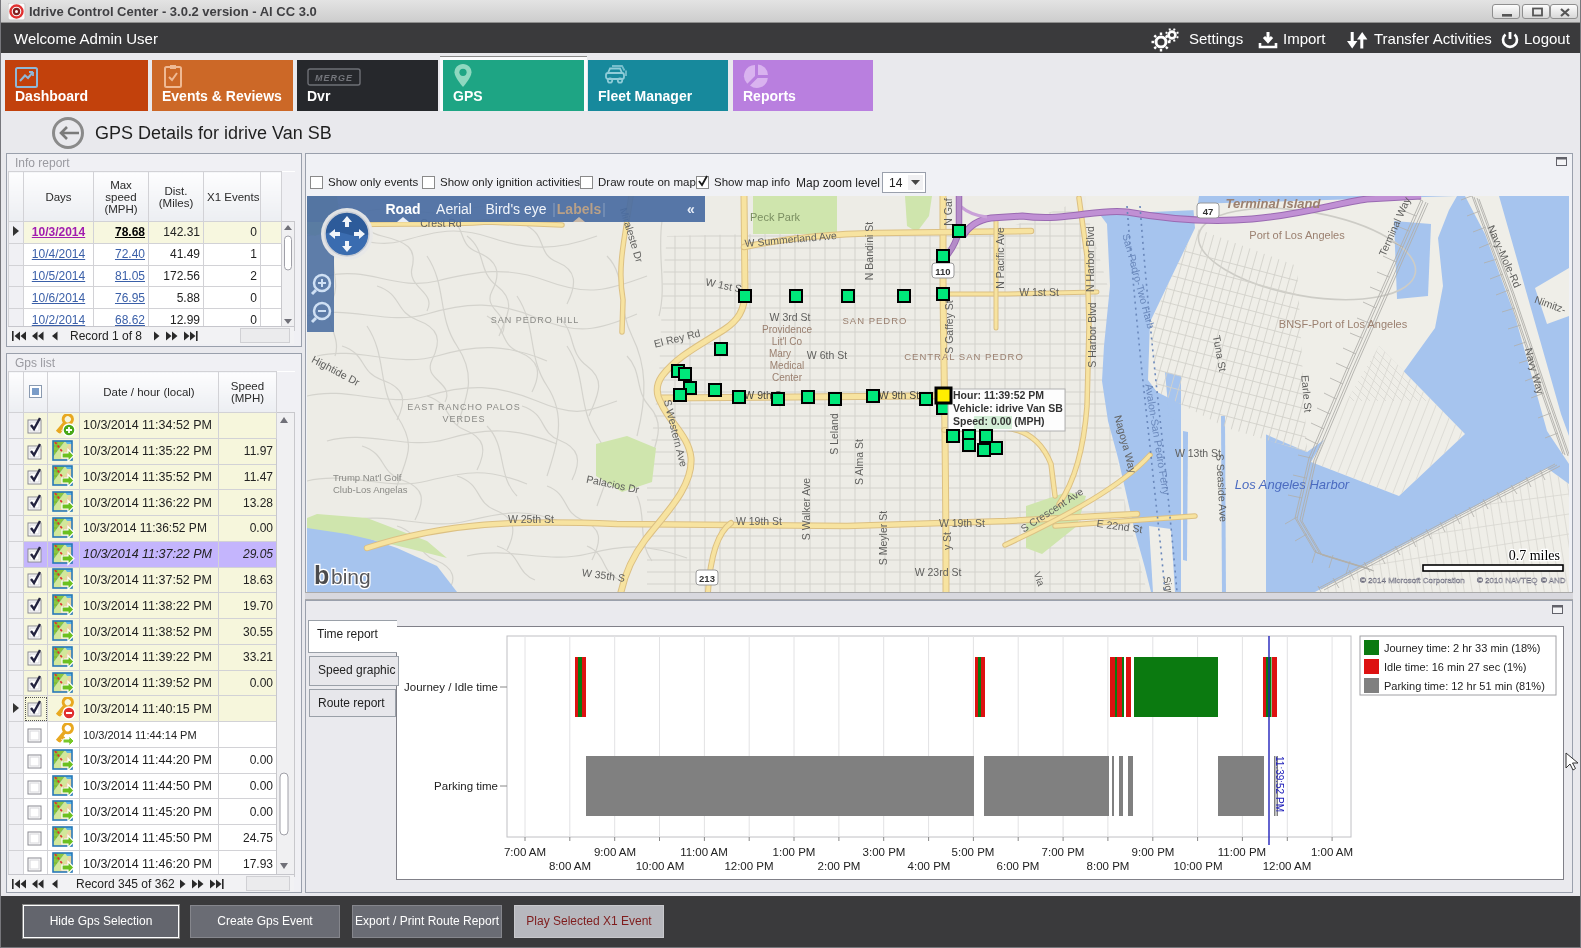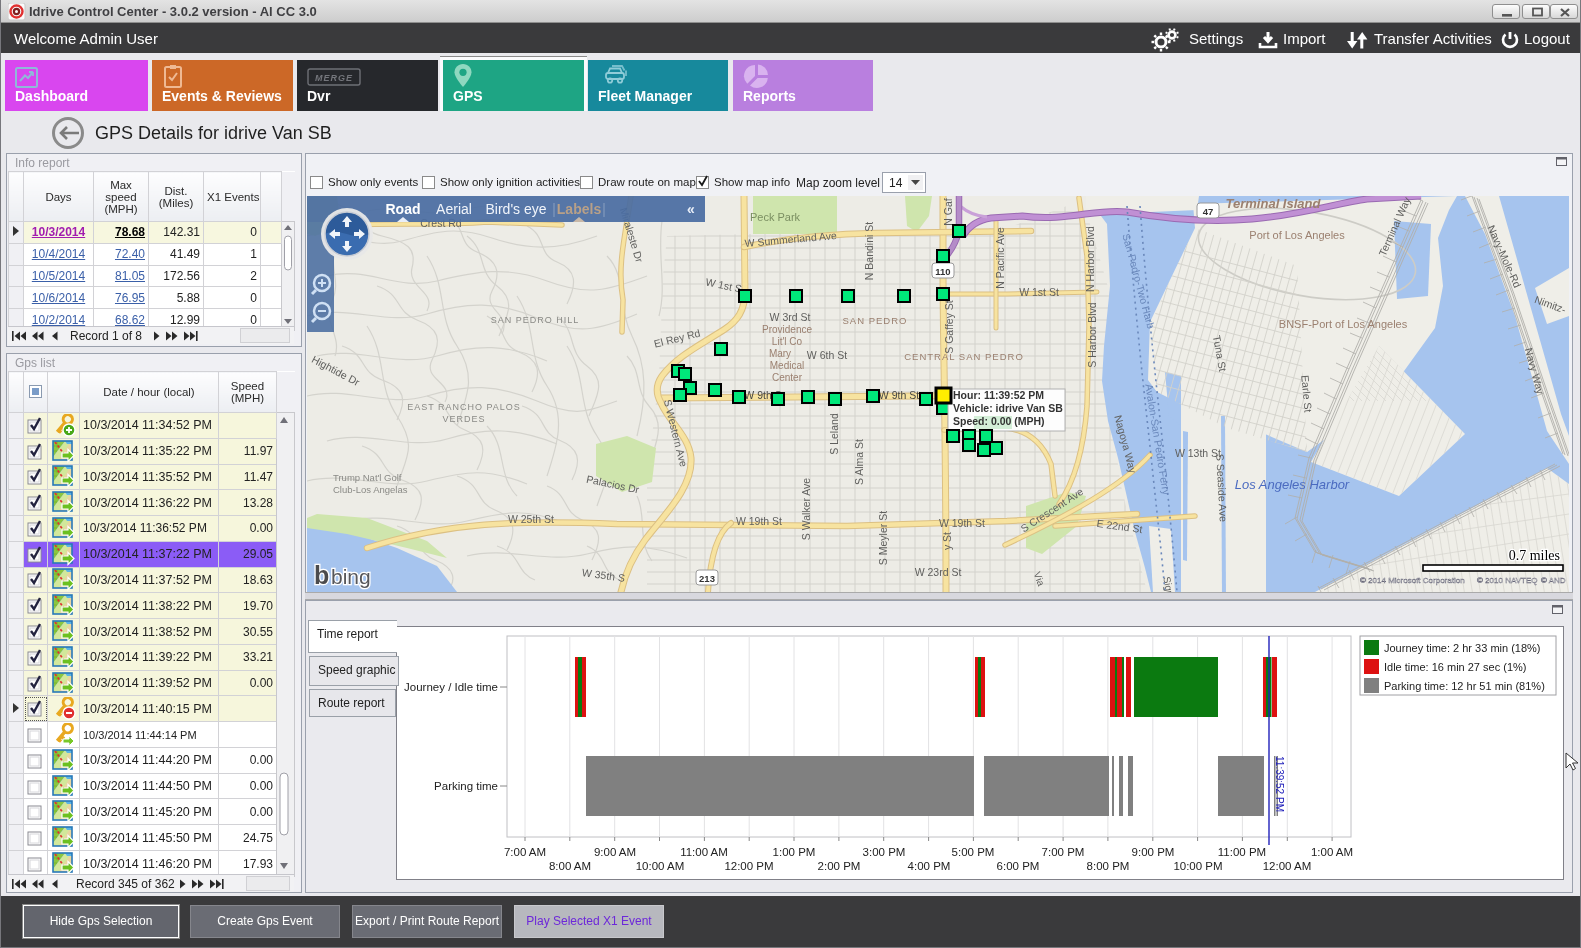--- a/index.html
+++ b/index.html
@@ -86,21 +86,21 @@
       <path d="M11,9.5 L21.4,9.5 L16.2,2 Z"></path>
     </g>
   </svg>
 <div class="abs menutxt" style="left:1374px">Transfer Activities</div>
 <svg class="abs" style="left:1500px;top:30px" width="20" height="20">
     <path d="M10,2 L10,9" stroke="#fff" stroke-width="2.8"></path>
     <path d="M5.5,4.5 A7,7 0 1,0 14.5,4.5" stroke="#fff" stroke-width="2.6" fill="none"></path>
   </svg>
 <div class="abs menutxt" style="left:1524px">Logout</div>
 <div class="abs" style="left:440px;top:56px;width:147px;height:55px;background:#fbfbfd;border-top:1px solid #8a8a8a"></div>
-<div class="abs tabbtn" style="left:5px;width:143px;background:#d946ef">
+<div class="abs tabbtn" style="left:5px;width:143px;background:#c2410c">
     <div class="tablbl">Dashboard</div>
   </div>
 <div class="abs tabbtn" style="left:152px;width:141px;background:#cc6827">
     <div class="tablbl">Events &amp; Reviews</div>
   </div>
 <div class="abs tabbtn" style="left:297px;width:141px;background:#26282c">
     <div class="tablbl">Dvr</div>
   </div>
 <div class="abs tabbtn" style="left:443px;width:141px;background:#1ea584">
     <div class="tablbl">GPS</div>
@@ -380,21 +380,21 @@
             </g>
             <g stroke="#e03030" stroke-width="1.7" stroke-dasharray="2.5,2">
               <path d="M3,2 L12,14"></path>
             </g>
             <rect x="1" y="1" width="19" height="19" fill="none" stroke="#2878b8" stroke-width="1.6"></rect>
             <path d="M10,13 h6 v-3.5 l6,6 -6,6 v-3.5 h-6 Z" fill="#6cc020" stroke="#fff" stroke-width="1.2"></path>
           </svg></td>
         <td style="font-size:12px">10/3/2014 11:36:52 PM</td>
         <td class="num">0.00</td>
       </tr>
-      <tr style="height:25.65px;background:#8b5cf6;">
+      <tr style="height:25.65px;background:#c4b5fd;font-style:italic;">
         <td style="background:#f0f0f4;text-align:center;padding:0"></td>
         <td style="text-align:center;padding:0;"><svg width="17" height="17" style="vertical-align:middle">
             <rect x="1" y="3" width="13" height="13" fill="#fff" stroke="#8a8a92"></rect>
             <rect x="3" y="5" width="9" height="9" fill="none" stroke="#d8d8dc"></rect>
             <path d="M4,8 L7,12 L13,1" stroke="#23233f" stroke-width="2.4" fill="none"></path>
           </svg></td>
         <td style="text-align:center;padding:0"><svg width="23" height="23" style="vertical-align:middle">
             <rect x="1" y="1" width="19" height="19" fill="#5ab4e4"></rect>
             <path d="M1,1 L13,1 L1,17 Z" fill="#8cc63f"></path>
             <path d="M1,20 L20,20 L20,4 L15,4 Z" fill="#e8d5a0"></path>
@@ -1357,16 +1357,16 @@
     <text x="988" y="26" font-size="11" fill="#222">Journey time: 2 hr 33 min (18%)</text>
     <rect x="968" y="33" width="15" height="15" fill="#dd1111"></rect>
     <text x="988" y="45" font-size="11" fill="#222">Idle time: 16 min 27 sec (1%)</text>
     <rect x="968" y="52" width="15" height="15" fill="#808080"></rect>
     <text x="988" y="64" font-size="11" fill="#222">Parking time: 12 hr 51 min (81%)</text>
   </svg>
 <div class="abs" style="left:0;top:896px;width:1581px;height:52px;background:#3a3a3c"></div>
 <div class="abs btn" style="left:23px;width:156px;background:#63656d;border:1px solid #fff;box-shadow:0 0 0 2px #63656d inset,0 0 0 1px #888">Hide Gps Selection</div>
 <div class="abs btn" style="left:190px;width:150px">Create Gps Event</div>
 <div class="abs btn" style="left:352px;width:150px">Export / Print Route Report</div>
-<div class="abs btn" style="left:514px;width:150px;background:#b7b8be;color:#6d28d9;border-color:#c8c8cc">Play Selected X1 Event</div>
+<div class="abs btn" style="left:514px;width:150px;background:#b7b8be;color:#7f1d1d;border-color:#c8c8cc">Play Selected X1 Event</div>
 <svg class="abs" style="left:1565px;top:752px" width="14" height="20">
     <path d="M1,1 L1,16 L5,12 L8,18 L10.5,16.5 L7.5,11 L13,11 Z" fill="#fff" stroke="#333" stroke-width="1"></path>
   </svg>
 <div class="abs" style="left:0;top:0;width:1581px;height:948px;border:1px solid #77777c;border-top:none;pointer-events:none"></div>
 </body></html>

